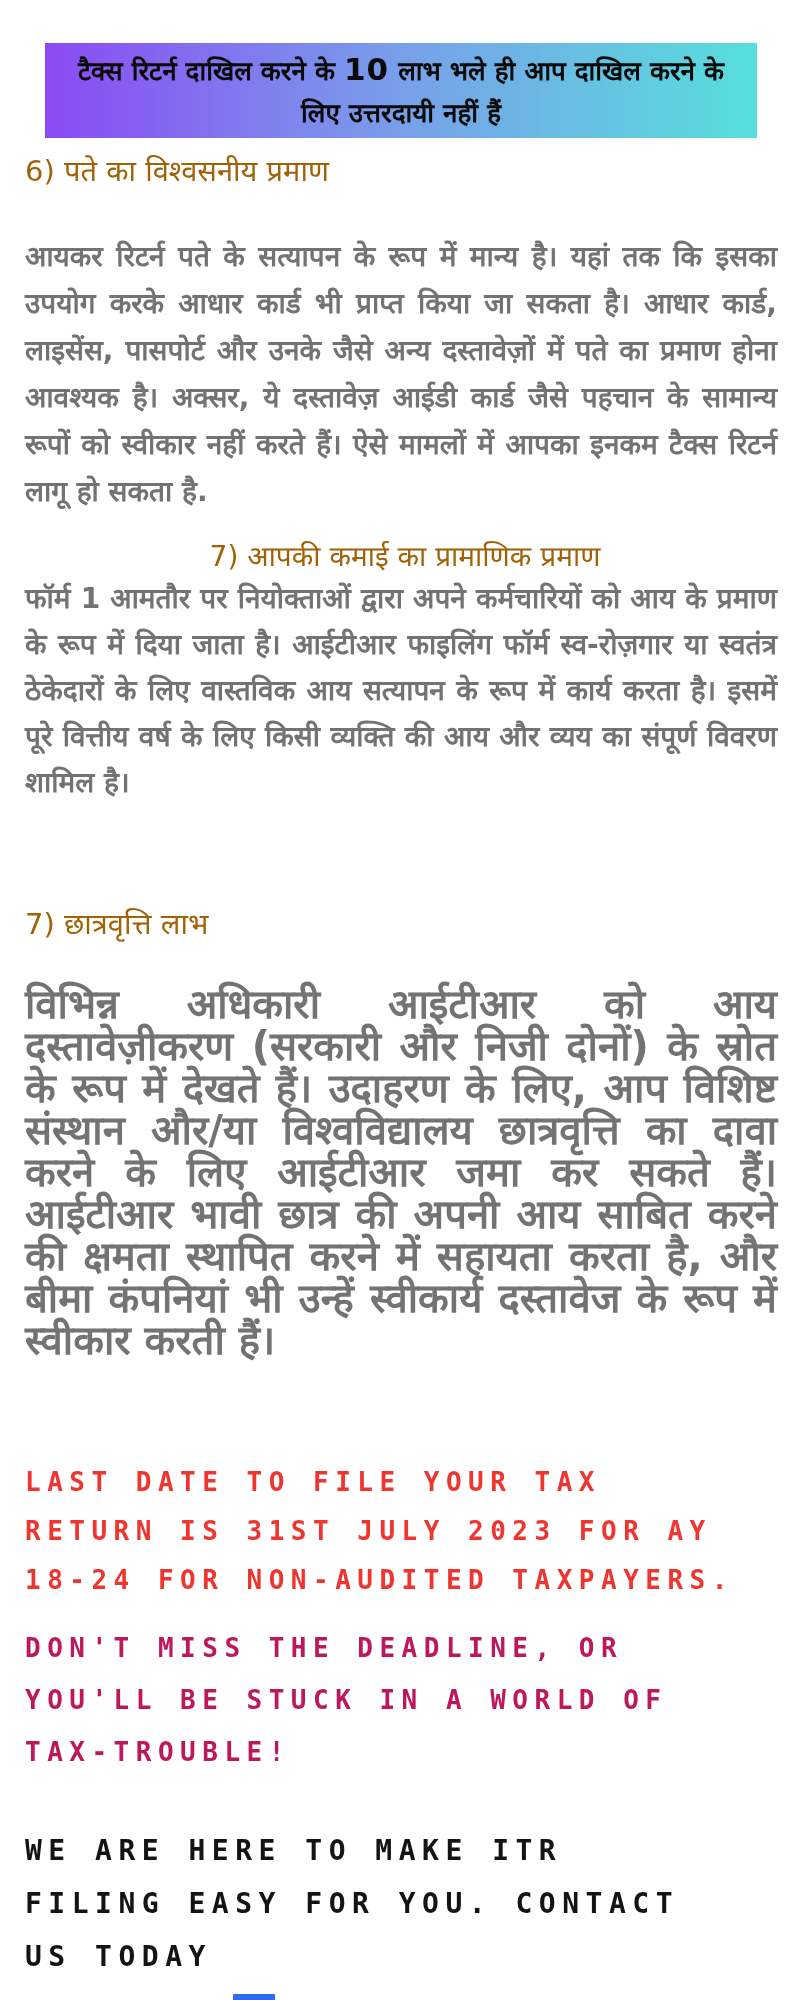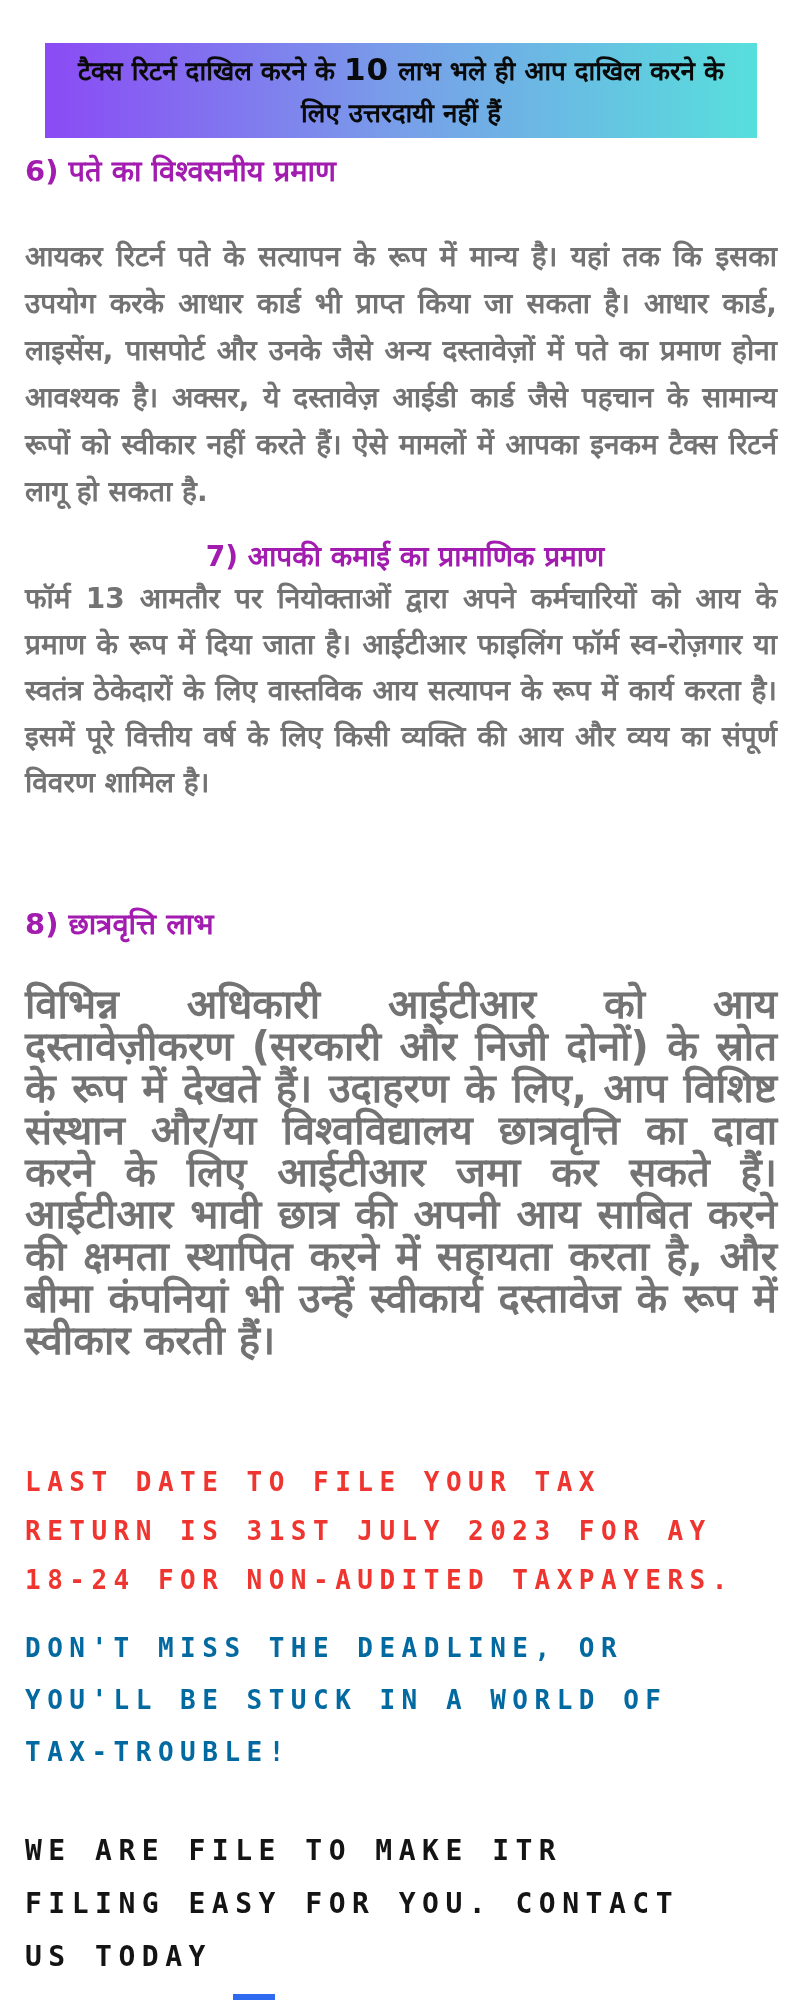--- a/index.html
+++ b/index.html
@@ -15,64 +15,64 @@
     text-align: center; padding: 16px 14px;
   }
   .banner-text {
     font-size: 26px; font-weight: 700; color: #0a0a0a; line-height: 42px;
   }
   .banner-text .big10 {
     font-weight: 900; font-size: 31px; letter-spacing: 1px;
   }
   .h-red {
     position: absolute; left: 25px; width: 760px;
-    color: #a21caf; font-weight: 700; font-size: 29px;
+    color: #a16207; font-weight: 400; font-size: 29px;
   }
   #h6 { top: 150px; }
   #h7 { top: 536px; font-size: 28px; text-align: center; }
   #h8 { top: 903px; }
   .para {
     position: absolute; left: 25px; width: 752px;
     color: #737373; font-weight: 700; text-align: justify;
   }
   #para1 { top: 233px; font-size: 28px; line-height: 47px; }
   #para2 { top: 576px; font-size: 28px; line-height: 46px; }
   #para3 { top: 983px; font-size: 40px; line-height: 42px; }
   .note {
     position: absolute; left: 25px; width: 750px;
     font-family: "DejaVu Sans Mono", "Liberation Mono", monospace;
     font-weight: 700; letter-spacing: 6.5px; white-space: pre-wrap;
   }
   #note-lastdate { top: 1458px; font-size: 26px; line-height: 49px; color: #ef352f; }
-  #note-deadline { top: 1622px; font-size: 26px; line-height: 52px; color: #0369a1; }
+  #note-deadline { top: 1622px; font-size: 26px; line-height: 52px; color: #be185d; }
   #note-contact  { top: 1824px; font-size: 28px; line-height: 53px; color: #141414; }
   .blue-dash {
     position: absolute; left: 233px; top: 1994px; width: 42px; height: 6px;
     background: #2f6bf0;
   }
 </style>
 </head>
 <body>
 
 <div class="banner">
   <div class="banner-text"><span>टैक्स रिटर्न दाखिल करने के </span><span class="big10">10</span><span> लाभ भले ही आप दाखिल करने के लिए उत्तरदायी नहीं हैं</span></div>
 </div>
 
 <div class="h-red" id="h6">6) पते का विश्वसनीय प्रमाण</div>
 <div class="para" id="para1">आयकर रिटर्न पते के सत्यापन के रूप में मान्य है। यहां तक कि इसका उपयोग करके आधार कार्ड भी प्राप्त किया जा सकता है। आधार कार्ड, लाइसेंस, पासपोर्ट और उनके जैसे अन्य दस्तावेज़ों में पते का प्रमाण होना आवश्यक है। अक्सर, ये दस्तावेज़ आईडी कार्ड जैसे पहचान के सामान्य रूपों को स्वीकार नहीं करते हैं। ऐसे मामलों में आपका इनकम टैक्स रिटर्न लागू हो सकता है.</div>
 
 <div class="h-red" id="h7">7) आपकी कमाई का प्रामाणिक प्रमाण</div>
-<div class="para" id="para2">फॉर्म 13 आमतौर पर नियोक्ताओं द्वारा अपने कर्मचारियों को आय के प्रमाण के रूप में दिया जाता है। आईटीआर फाइलिंग फॉर्म स्व-रोज़गार या स्वतंत्र ठेकेदारों के लिए वास्तविक आय सत्यापन के रूप में कार्य करता है। इसमें पूरे वित्तीय वर्ष के लिए किसी व्यक्ति की आय और व्यय का संपूर्ण विवरण शामिल है।</div>
+<div class="para" id="para2">फॉर्म 1 आमतौर पर नियोक्ताओं द्वारा अपने कर्मचारियों को आय के प्रमाण के रूप में दिया जाता है। आईटीआर फाइलिंग फॉर्म स्व-रोज़गार या स्वतंत्र ठेकेदारों के लिए वास्तविक आय सत्यापन के रूप में कार्य करता है। इसमें पूरे वित्तीय वर्ष के लिए किसी व्यक्ति की आय और व्यय का संपूर्ण विवरण शामिल है।</div>
 
-<div class="h-red" id="h8">8) छात्रवृत्ति लाभ</div>
+<div class="h-red" id="h8">7) छात्रवृत्ति लाभ</div>
 <div class="para" id="para3">विभिन्न अधिकारी आईटीआर को आय दस्तावेज़ीकरण (सरकारी और निजी दोनों) के स्रोत के रूप में देखते हैं। उदाहरण के लिए, आप विशिष्ट संस्थान और/या विश्वविद्यालय छात्रवृत्ति का दावा करने के लिए आईटीआर जमा कर सकते हैं। आईटीआर भावी छात्र की अपनी आय साबित करने की क्षमता स्थापित करने में सहायता करता है, और बीमा कंपनियां भी उन्हें स्वीकार्य दस्तावेज के रूप में स्वीकार करती हैं।</div>
 
 <div class="note" id="note-lastdate">LAST DATE TO FILE YOUR TAX
 RETURN IS 31ST JULY 2023 FOR AY
 18-24 FOR NON-AUDITED TAXPAYERS.</div>
 <div class="note" id="note-deadline">DON'T MISS THE DEADLINE, OR
 YOU'LL BE STUCK IN A WORLD OF
 TAX-TROUBLE!</div>
-<div class="note" id="note-contact">WE ARE FILE TO MAKE ITR
+<div class="note" id="note-contact">WE ARE HERE TO MAKE ITR
 FILING EASY FOR YOU. CONTACT
 US TODAY</div>
 
 <div class="blue-dash"></div>
 
 </body></html>

